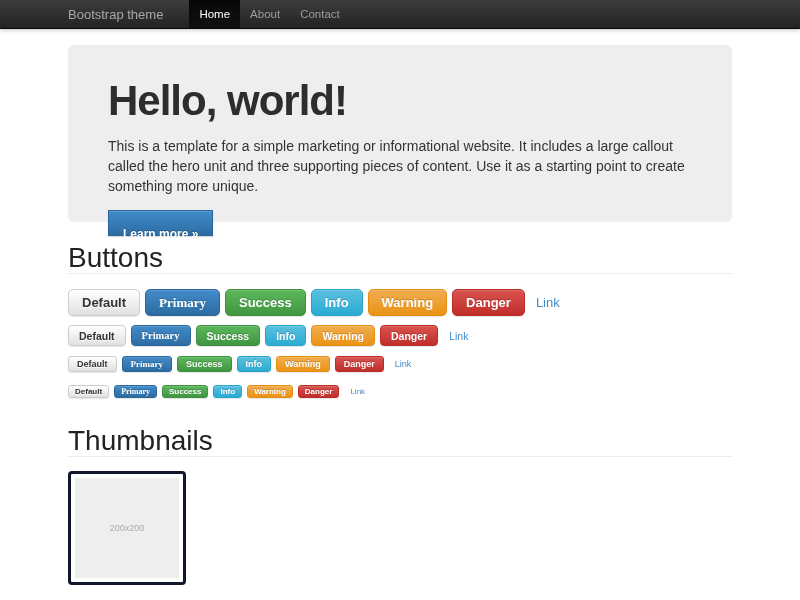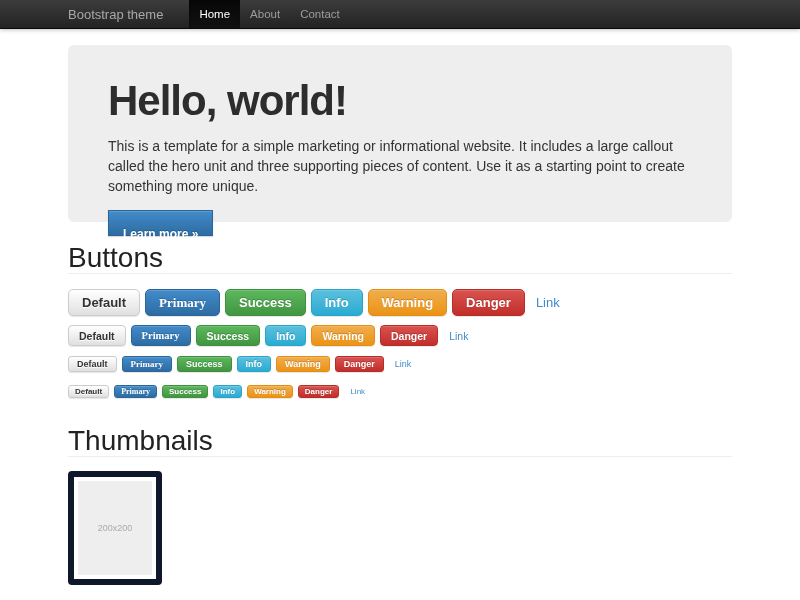--- a/index.html
+++ b/index.html
@@ -103,22 +103,22 @@
   .btn-warning { background:linear-gradient(to bottom,#f0ad4e,#eb9316); border:1px solid #e38d13; }
   .btn-danger  { background:linear-gradient(to bottom,#d9534f,#c12e2a); border:1px solid #b92c28; }
   .btn-link { color:#428bca; cursor:pointer; margin-left:6px; }
   .lg .btn-link { font-size:13px; }
   .md .btn-link { font-size:10.5px; }
   .sm .btn-link { font-size:9px; }
   .xs .btn-link { font-size:8px; }
 
   
   .thumbnail {
-    margin-top:14px; width:94px; height:114px;
-    background:#fff; border:6px solid #0f172a; border-radius:4px;
+    margin-top:14px; width:118px; height:114px;
+    background:#fff; border:3px solid #0f172a; border-radius:4px;
     padding:4px;
   }
   .thumb-img {
     width:100%; height:100%; background:#eee;
     display:flex; align-items:center; justify-content:center;
     color:#aaa; font-size:9px;
   }
 </style>
 </head>
 <body>

